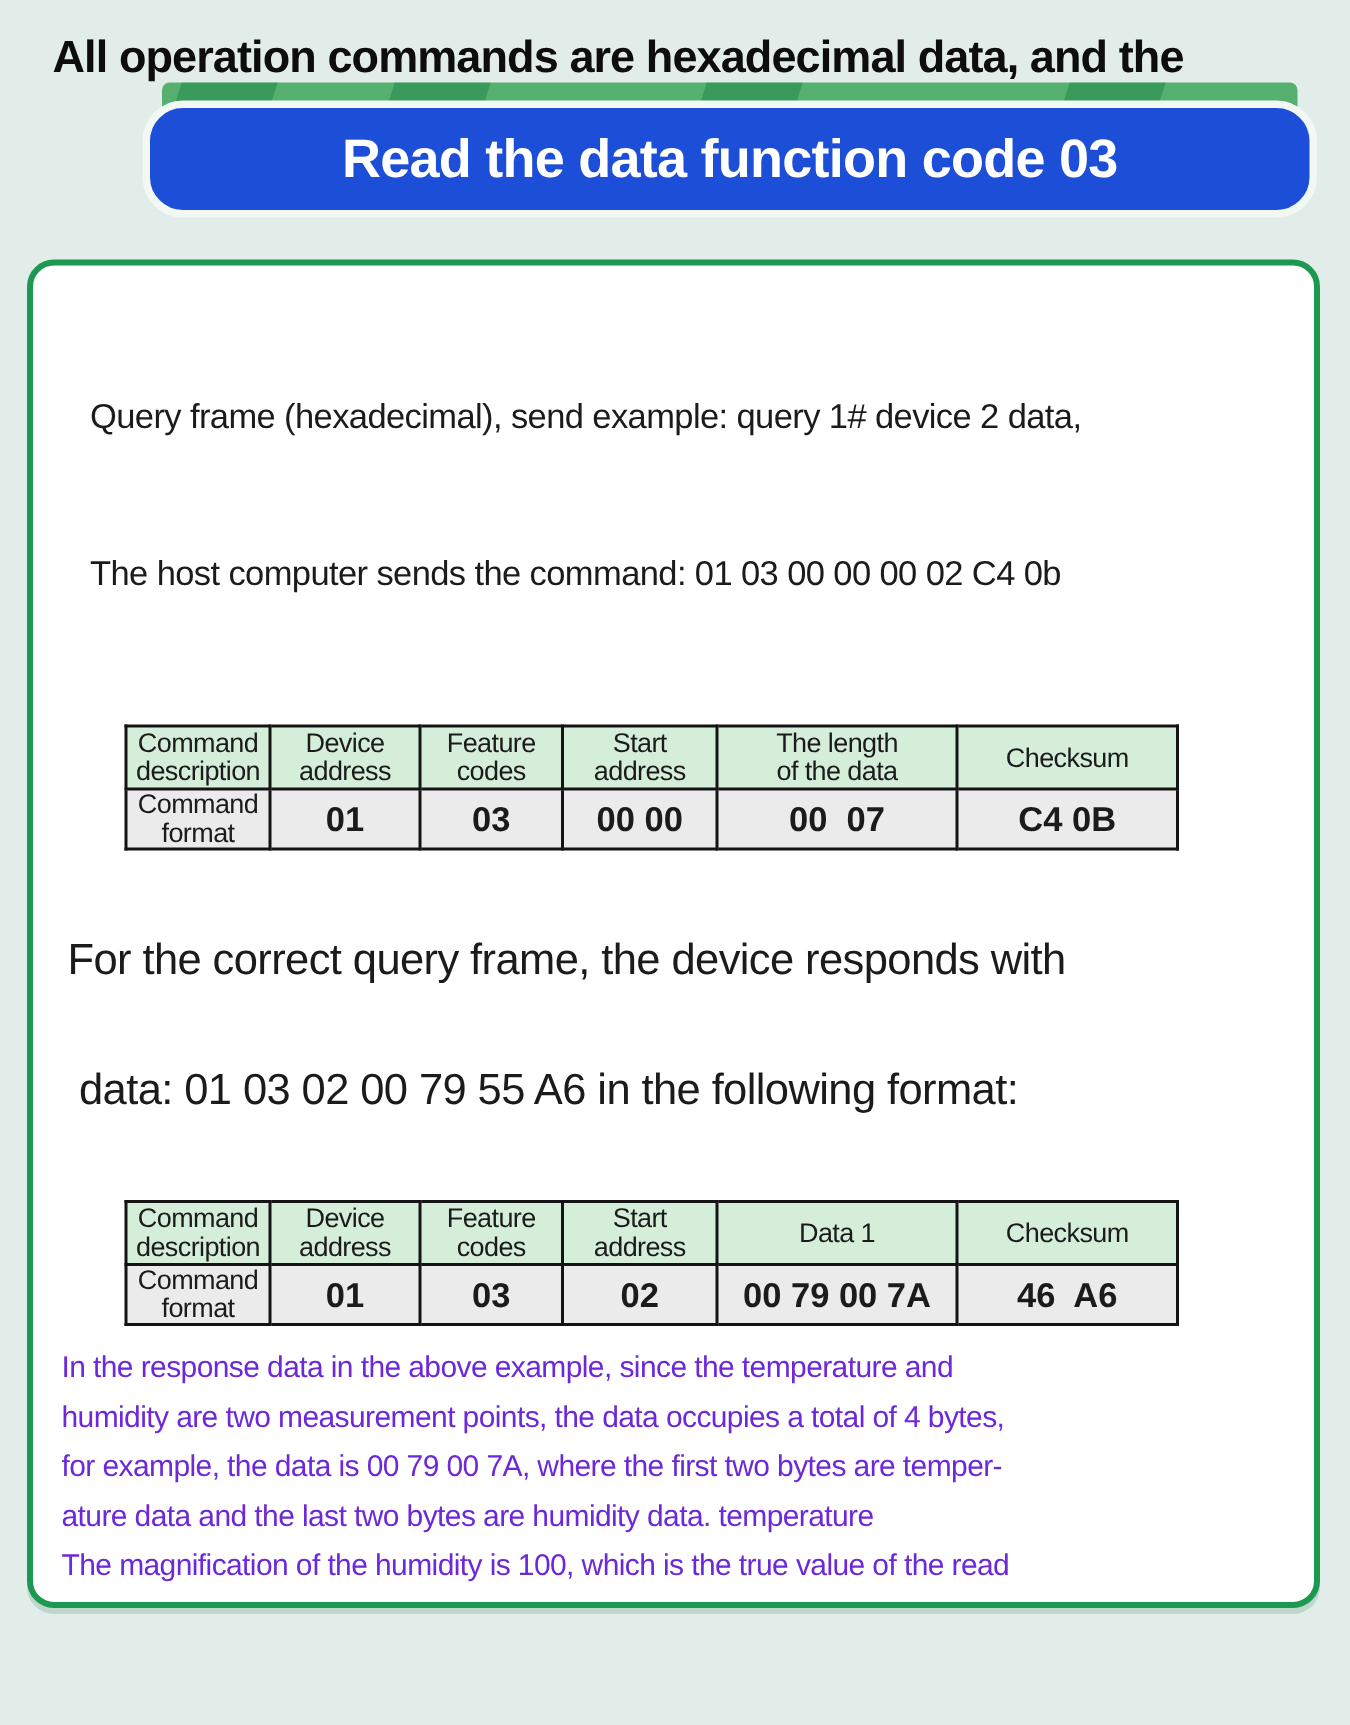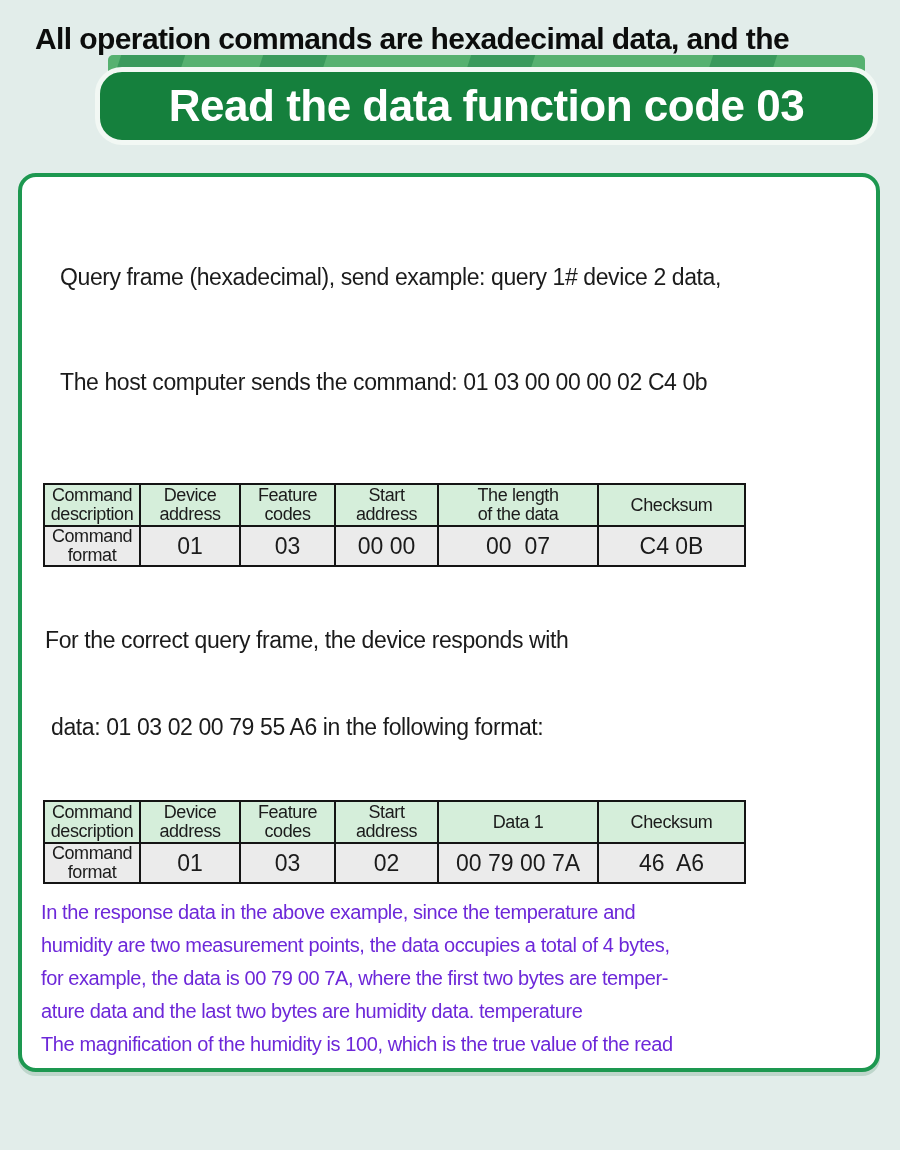--- a/index.html
+++ b/index.html
@@ -43,25 +43,25 @@
     background: #3a9a5c;
     transform: skewX(-18deg);
   }
   .tab.t1 { left: 8px; }
   .tab.t2 { left: 150px; }
   .tab.t3 { left: 358px; }
   .tab.t4 { left: 600px; }
   .banner {
     position: absolute;
     left: 0; right: 0; top: 12px; bottom: 0;
-    background: #15803d;
+    background: #1d4ed8;
     border: 5px solid #f2f8f4;
     border-radius: 27px;
     display: flex; align-items: center; justify-content: center;
-    font-size: 44px;
+    font-size: 36px;
     font-weight: 700;
     letter-spacing: -0.5px;
     color: #ffffff;
   }
 
   
   .panel {
     margin: 28px 0 0 18px;
     width: 862px;
     height: 899px;
@@ -76,29 +76,29 @@
     margin-top: 13px;
     padding-left: 38px;
     font-size: 23px;
     line-height: 35px;
     letter-spacing: -0.4px;
     white-space: pre;
   }
   .resp {
     margin-top: 1px;
     padding-left: 23px;
-    font-size: 23px;
+    font-size: 29px;
     line-height: 29px;
     letter-spacing: -0.4px;
     white-space: pre;
   }
 
   
   table.cmd {
-    margin: 13px 0 0 21px;
+    margin: 13px 0 0 61px;
     border-collapse: collapse;
     table-layout: fixed;
     width: 701px;
   }
   table.cmd.second { margin-top: 0; }
   .cmd th, .cmd td {
     border: 2px solid #141414;
     text-align: center;
     vertical-align: middle;
   }
@@ -118,20 +118,21 @@
   }
   .cmd td.lbl {
     font-size: 18px;
     line-height: 19px;
     letter-spacing: -0.4px;
     white-space: pre-line;
   }
   .cmd td.val {
     font-size: 23px;
     white-space: pre;
+    font-weight: bold;
   }
   .c1 { width: 96px; }
   .c2 { width: 100px; }
   .c3 { width: 95px; }
   .c4 { width: 103px; }
   .c5 { width: 160px; }
   .c6 { width: 147px; }
 
   
   .para { margin-top: 12px; padding-left: 19px; }

